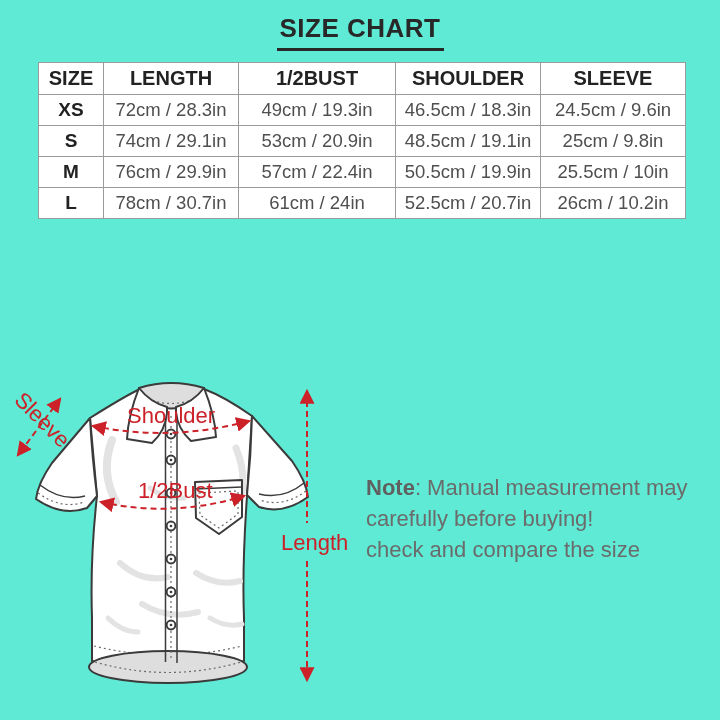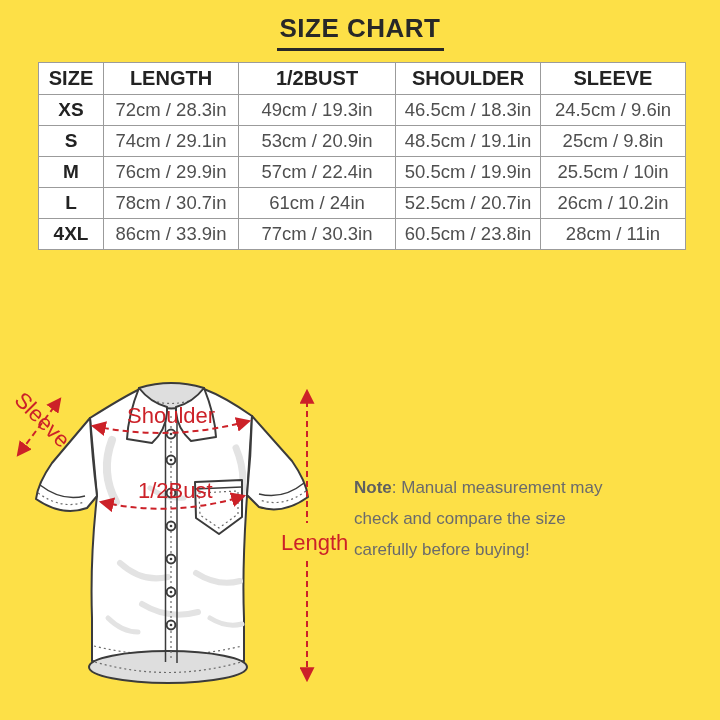--- a/index.html
+++ b/index.html
@@ -7,21 +7,21 @@
     --border:#9b9b9b;
     --note:#6b6b6b;
     --ink:#3b3b3b;
   }
   html,body{margin:0;padding:0;}
   body{
     width:720px;height:720px;background:#ffffff;
     font-family:"Liberation Sans", sans-serif;
     position:relative;overflow:hidden;
   }
-  .page{position:absolute;inset:0;background:#fde047;}
+  .page{position:absolute;inset:0;background:#5eead4;}
 
   
   .title-wrap{position:absolute;top:13px;left:0;width:720px;text-align:center;}
   .page-title{
     display:inline-block;font-size:26px;font-weight:bold;color:#282828;
     letter-spacing:.5px;border-bottom:3px solid #282828;padding:0 3px 4px 3px;
   }
 
   
   table.size-table{
@@ -55,22 +55,22 @@
   svg .red-dash{fill:none;stroke:var(--accent);stroke-width:2;stroke-dasharray:6,4;}
   svg .red-fill{fill:var(--accent);}
   svg text.red-label{
     fill:var(--accent);
     font-family:"Liberation Sans", sans-serif;
     font-size:22px;
   }
 
   
   .note{
-    position:absolute;left:354px;top:472px;width:340px;
-    font-size:17px;line-height:31px;color:var(--note);
+    position:absolute;left:366px;top:472px;width:340px;
+    font-size:22px;line-height:31px;color:var(--note);
   }
   .note b{font-weight:bold;color:#606060;}
 </style>
 </head>
 <body>
 
 <div class="page">
 
   <div class="title-wrap">
     <span class="page-title">SIZE CHART</span>
@@ -115,27 +115,20 @@
           <td>50.5cm / 19.9in</td>
           <td>25.5cm / 10in</td>
         </tr>
         <tr>
           <td class="size-col">L</td>
           <td>78cm / 30.7in</td>
           <td>61cm / 24in</td>
           <td>52.5cm / 20.7in</td>
           <td>26cm / 10.2in</td>
         </tr>
-        <tr>
-          <td class="size-col">4XL</td>
-          <td>86cm / 33.9in</td>
-          <td>77cm / 30.3in</td>
-          <td>60.5cm / 23.8in</td>
-          <td>28cm / 11in</td>
-        </tr>
       </tbody>
   </table>
 
   <svg class="shirt" viewBox="0 0 360 344">
     <defs>
       <marker id="ah" viewBox="0 0 10 10" refX="8.5" refY="5" markerWidth="7.5" markerHeight="7.5" orient="auto-start-reverse">
         <path d="M0,0 L10,5 L0,10 Z" class="red-fill"></path>
       </marker>
     </defs>
 
@@ -228,17 +221,17 @@
       <g>
         <path class="red-dash" marker-start="url(#ah)" d="M307,23 L307,155"></path>
         <path class="red-dash" marker-end="url(#ah)" d="M307,193 L307,312"></path>
       </g>
       <text class="red-label" x="281" y="182">Length</text>
     </g>
   </svg>
 
   <div class="note">
     <div><b>Note</b><span>: Manual measurement may</span></div>
+    <div>carefully before buying!</div>
     <div>check and compare the size</div>
-    <div>carefully before buying!</div>
   </div>
 
 </div>
 
 </body></html>

